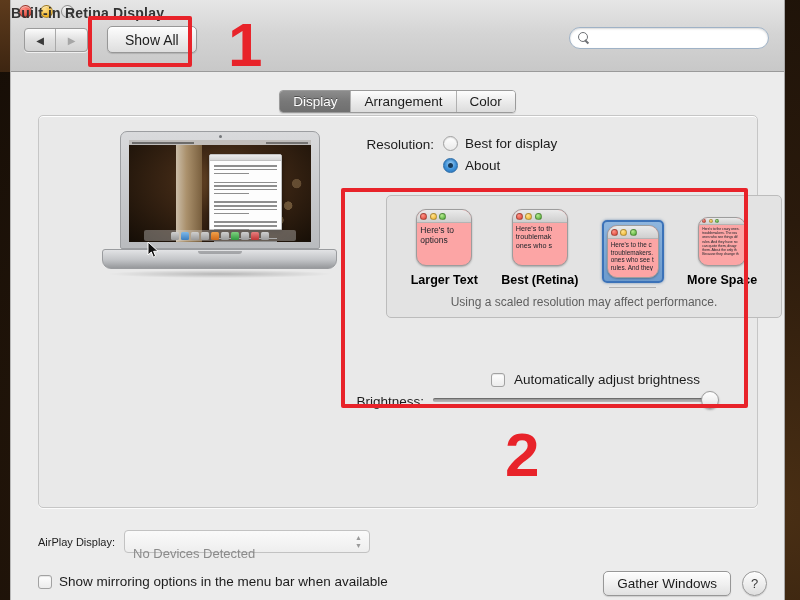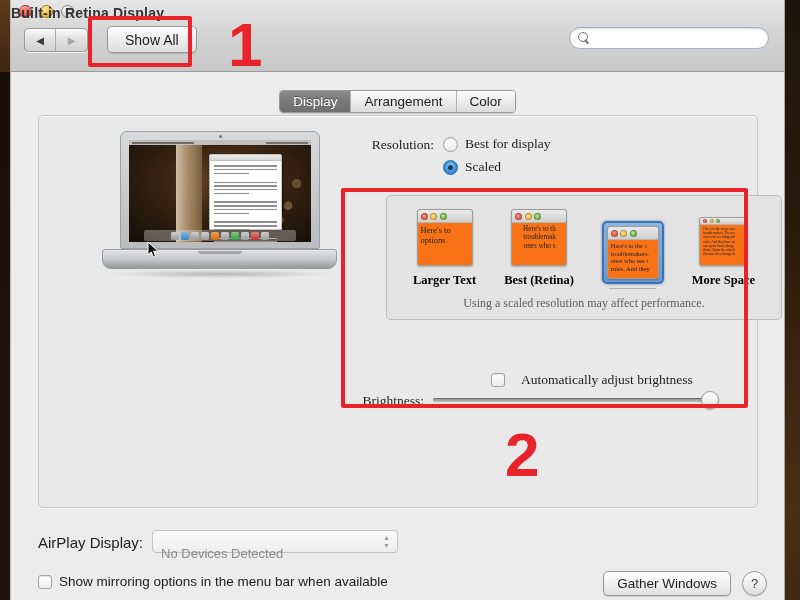--- a/index.html
+++ b/index.html
@@ -133,21 +133,20 @@
     background: linear-gradient(180deg, #8c8c8c 0%, #787878 50%, #6f6f6f 100%);
     color: #fff; text-shadow: 0 -1px 0 rgba(0,0,0,.4);
   }
 
   
   .panel {
     position: absolute; left: 27px; top: 115px; width: 720px; height: 393px;
     background: #e9e9e9;
     border: 1px solid #c6c6c6; border-radius: 5px;
     box-shadow: inset 0 1px 0 #fff, 0 1px 0 rgba(255,255,255,.8);
-    font-family: Liberation Serif, serif;
   }
 
   
   .laptop { position: absolute; left: 63px; top: 15px; width: 235px; height: 160px; }
   .lid {
     position: absolute; left: 18px; top: 0; width: 200px; height: 118px;
     background: linear-gradient(180deg, #d9dadc 0%, #b9bbbe 100%);
     border-radius: 7px 7px 2px 2px;
     border: 1px solid #9c9ea1;
   }
@@ -279,22 +278,22 @@
     border-radius: 5px; padding: 3px;
     position: relative;
   }
   .thumb.sel {
     border: 2px solid #3b72b8;
     background: linear-gradient(180deg, #8fb6de, #6d9bcd);
     box-shadow: 0 0 3px rgba(40,90,150,.6);
   }
   .miniwin {
     width: 100%; height: 100%;
-    background: #f97316;
-    border: 1px solid #9d9d9d; border-radius: 3px;
+    background: #fca5a5;
+    border: 1px solid #9d9d9d; border-radius: 10px;
     overflow: hidden;
     box-shadow: 0 1px 2px rgba(0,0,0,.25);
   }
   .miniwin .mbar {
     height: 13px;
     background: linear-gradient(180deg, #eaeaea, #cfcfcf);
     border-bottom: 1px solid #b4b4b4;
     display: flex; align-items: center; gap: 2.5px; padding-left: 3px;
   }
   .miniwin .mbar i {
@@ -305,21 +304,21 @@
   .miniwin .mbar i:nth-child(1){ background: radial-gradient(circle at 35% 30%,#ff9387,#dd4233); }
   .miniwin .mbar i:nth-child(2){ background: radial-gradient(circle at 35% 30%,#ffe28d,#eeb227); }
   .miniwin .mbar i:nth-child(3){ background: radial-gradient(circle at 35% 30%,#b7eb8f,#4aa832); }
   .miniwin .mtext {
     padding: 2px 2px 0 3px;
     color: #20252b; text-align: left;
     white-space: nowrap; overflow: hidden;
   }
   .miniwin .mtext div { line-height: 1.18; }
   .t-large .mtext { font-size: 8.5px; }
-  .t-best  .mtext { font-size: 7.2px; text-align: center; }
+  .t-best  .mtext { font-size: 7.2px; }
   .t-sel   .mtext { font-size: 6.4px; }
   .t-space .mtext { font-size: 3.6px; letter-spacing: -.1px; }
   .t-space .mbar { height: 7px; }
   .t-space .mbar i { width: 4px; height: 4px; }
   .thumb.small { width: 54px; height: 55px; }
   .thumb-label {
     margin-top: 4px; font-size: 12.5px; font-weight: bold; color: #000000;
     white-space: nowrap;
   }
   .thumb-label.blank { color: transparent; position: relative; }
@@ -357,28 +356,28 @@
   .autorow {
     position: absolute; left: 452px; top: 256px;
     display: flex; align-items: center;
   }
   .checkbox {
     width: 14px; height: 14px; flex: none;
     border: 1px solid #a2a2a2; border-radius: 3px;
     background: linear-gradient(180deg, #ffffff 0%, #ececec 100%);
     box-shadow: inset 0 1px 1px rgba(0,0,0,.1);
   }
-  .autorow span { margin-left: 16px; font-size: 13.5px; color: #1c1c1c; }
+  .autorow span { margin-left: 9px; font-size: 13.5px; color: #1c1c1c; }
 
   
   .airplay {
     position: absolute; left: 27px; top: 530px;
     display: flex; align-items: center;
   }
-  .airplay .lbl { width: auto; font-size: 15px; }
+  .airplay .lbl { width: auto; font-size: 11px; }
   .popup {
     margin-left: 9px; width: 246px; height: 23px;
     border: 1px solid #c2c2c2; border-radius: 4px;
     background: linear-gradient(180deg, #fafafa 0%, #eeeeee 100%);
     display: flex; align-items: center;
     position: relative;
   }
   .popup span {
     margin-left: 8px; font-size: 13px; color: #8b8b8b; margin-top: 24px;
   }
@@ -524,21 +523,21 @@
     <div class="rescol">
       <div class="row">
         <div class="lbl res">Resolution:</div>
         <div class="radio-wrap">
           <div class="radio-line">
             <div class="radio"></div>
             <span>Best for display</span>
           </div>
           <div class="radio-line">
             <div class="radio on"></div>
-            <span>Scaled</span>
+            <span>About</span>
           </div>
         </div>
       </div>
     </div>
 
     <div class="scaledbox">
       <div class="thumbs">
 
         <div class="thumb-item">
           <div class="thumb">

